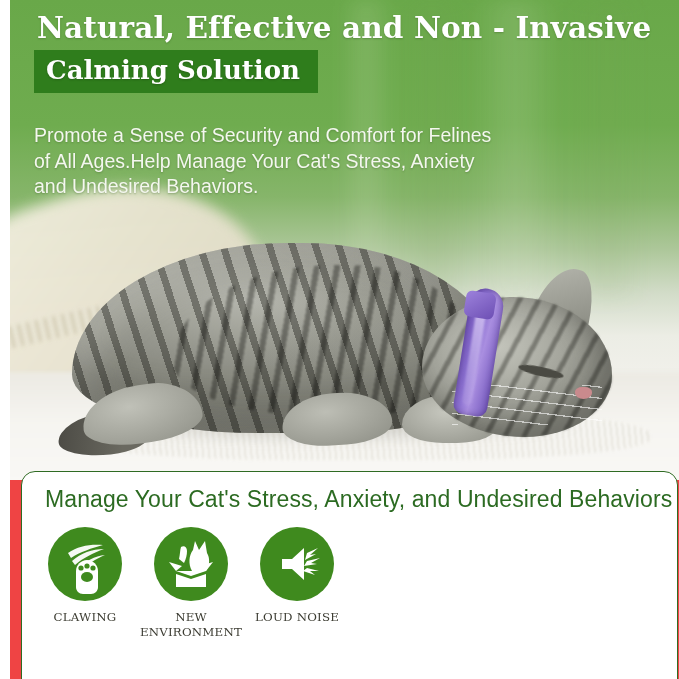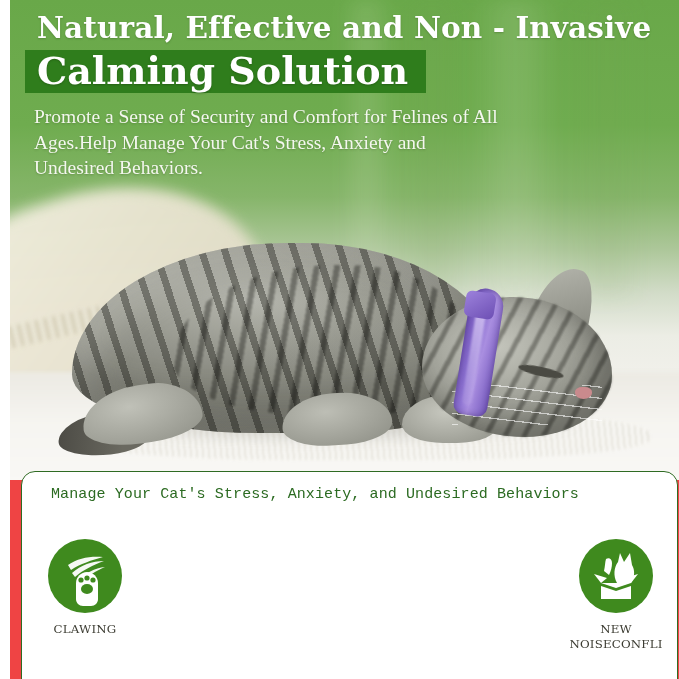--- a/index.html
+++ b/index.html
@@ -278,69 +278,69 @@
     font-family: "DejaVu Serif", "Liberation Serif", serif;
     font-weight: bold;
     font-size: 29.5px;
     line-height: 40px;
     color: #ffffff;
     letter-spacing: .1px;
     text-shadow: 0 1px 2px rgba(40,70,20,.32);
   }
   .title-hl {
     position: absolute;
-    left: 15px; top: 50px;
+    left: 24px; top: 50px;
     padding: 5px 18px 7px 12px;
     background: #2f7d1c;
     font-family: "DejaVu Serif", "Liberation Serif", serif;
     font-weight: bold;
-    font-size: 38px;
+    font-size: 26px;
     line-height: 31px;
     color: #ffffff;
     text-shadow: 0 1px 2px rgba(20,50,10,.35);
   }
   .subtitle {
     position: absolute;
-    left: 24px; top: 104px;
+    left: 24px; top: 123px;
     width: 470px;
-    font-family: Liberation Serif, serif;
+    font-family: Liberation Sans, sans-serif;
     font-size: 19.5px;
     line-height: 25.5px;
     color: #f4f7ef;
     text-shadow: 0 1px 2px rgba(40,70,20,.3);
   }
 
   
   .card {
     position: absolute;
     left: 11px; top: 471px;
     width: 657px;
     height: 225px;
     background: #ffffff;
     border: 1.4px solid #2f6b23;
     border-radius: 14px;
     box-sizing: border-box;
   }
   .card-title {
     position: absolute;
-    left: 29px; top: 14px;
-    font-family: Liberation Mono, monospace;
-    font-size: 15px;
+    left: 23px; top: 14px;
+    font-family: Liberation Sans, sans-serif;
+    font-size: 23px;
     color: #2c6b22;
     letter-spacing: .1px;
     white-space: nowrap;
   }
 
   .icon-row {
     position: absolute;
-    left: 10px; top: 67px;
+    left: 10px; top: 55px;
     width: 637px;
     display: flex;
     align-items: flex-start;
-    justify-content: space-between;
+    justify-content: flex-start;
   }
   .icon-cell {
     width: 106px;
     display: flex;
     flex-direction: column;
     align-items: center;
   }
   .icon-circle {
     width: 74px;
     height: 74px;
@@ -435,22 +435,35 @@
               <path d="M41 14 l4 9 l6 -9 l2 12 c3 5 3 12 -1 18 l-14 0 c-4 -7 -3 -16 1 -21 Z"></path>
               <path d="M27 20 c3 -2 6 0 6 4 c0 4 -1 8 -3 12 l-5 -4 c1 -4 1 -9 2 -12 Z"></path>
               <path d="M22 44 l30 0 l0 16 l-30 0 Z"></path>
               <path d="M22 44 l-7 -9 l13 4 Z"></path>
               <path d="M52 44 l7 -9 l-13 4 Z"></path>
               <path d="M22 44 l15 5 l15 -5 l0 3 l-15 5 l-15 -5 Z" fill="#3f8a1e"></path>
             </g>
           </svg>
         </div>
         <div class="icon-label">NEW
-NOISECONFLI</div>
+ENVIRONMENT</div>
       </div>
 
 
 
+      <div class="icon-cell">
+        <div class="icon-circle">
+          <svg width="74" height="74" viewBox="0 0 74 74" aria-hidden="true">
+            <g fill="#ffffff">
+              <path d="M22 32 l10 0 l12 -11 l0 32 l-12 -11 l-10 0 Z"></path>
+              <path d="M47 26 l11 -5 l-8 7 l6 -1 l-11 6 Z"></path>
+              <path d="M47 34 l13 -3 l-9 5 l6 1 l-13 2 Z"></path>
+              <path d="M47 41 l12 3 l-9 0 l5 4 l-12 -4 Z"></path>
+            </g>
+          </svg>
+        </div>
+        <div class="icon-label">LOUD NOISE</div>
+      </div>
 
     </div>
   </div>
 
 </div>
 
 </body></html>

